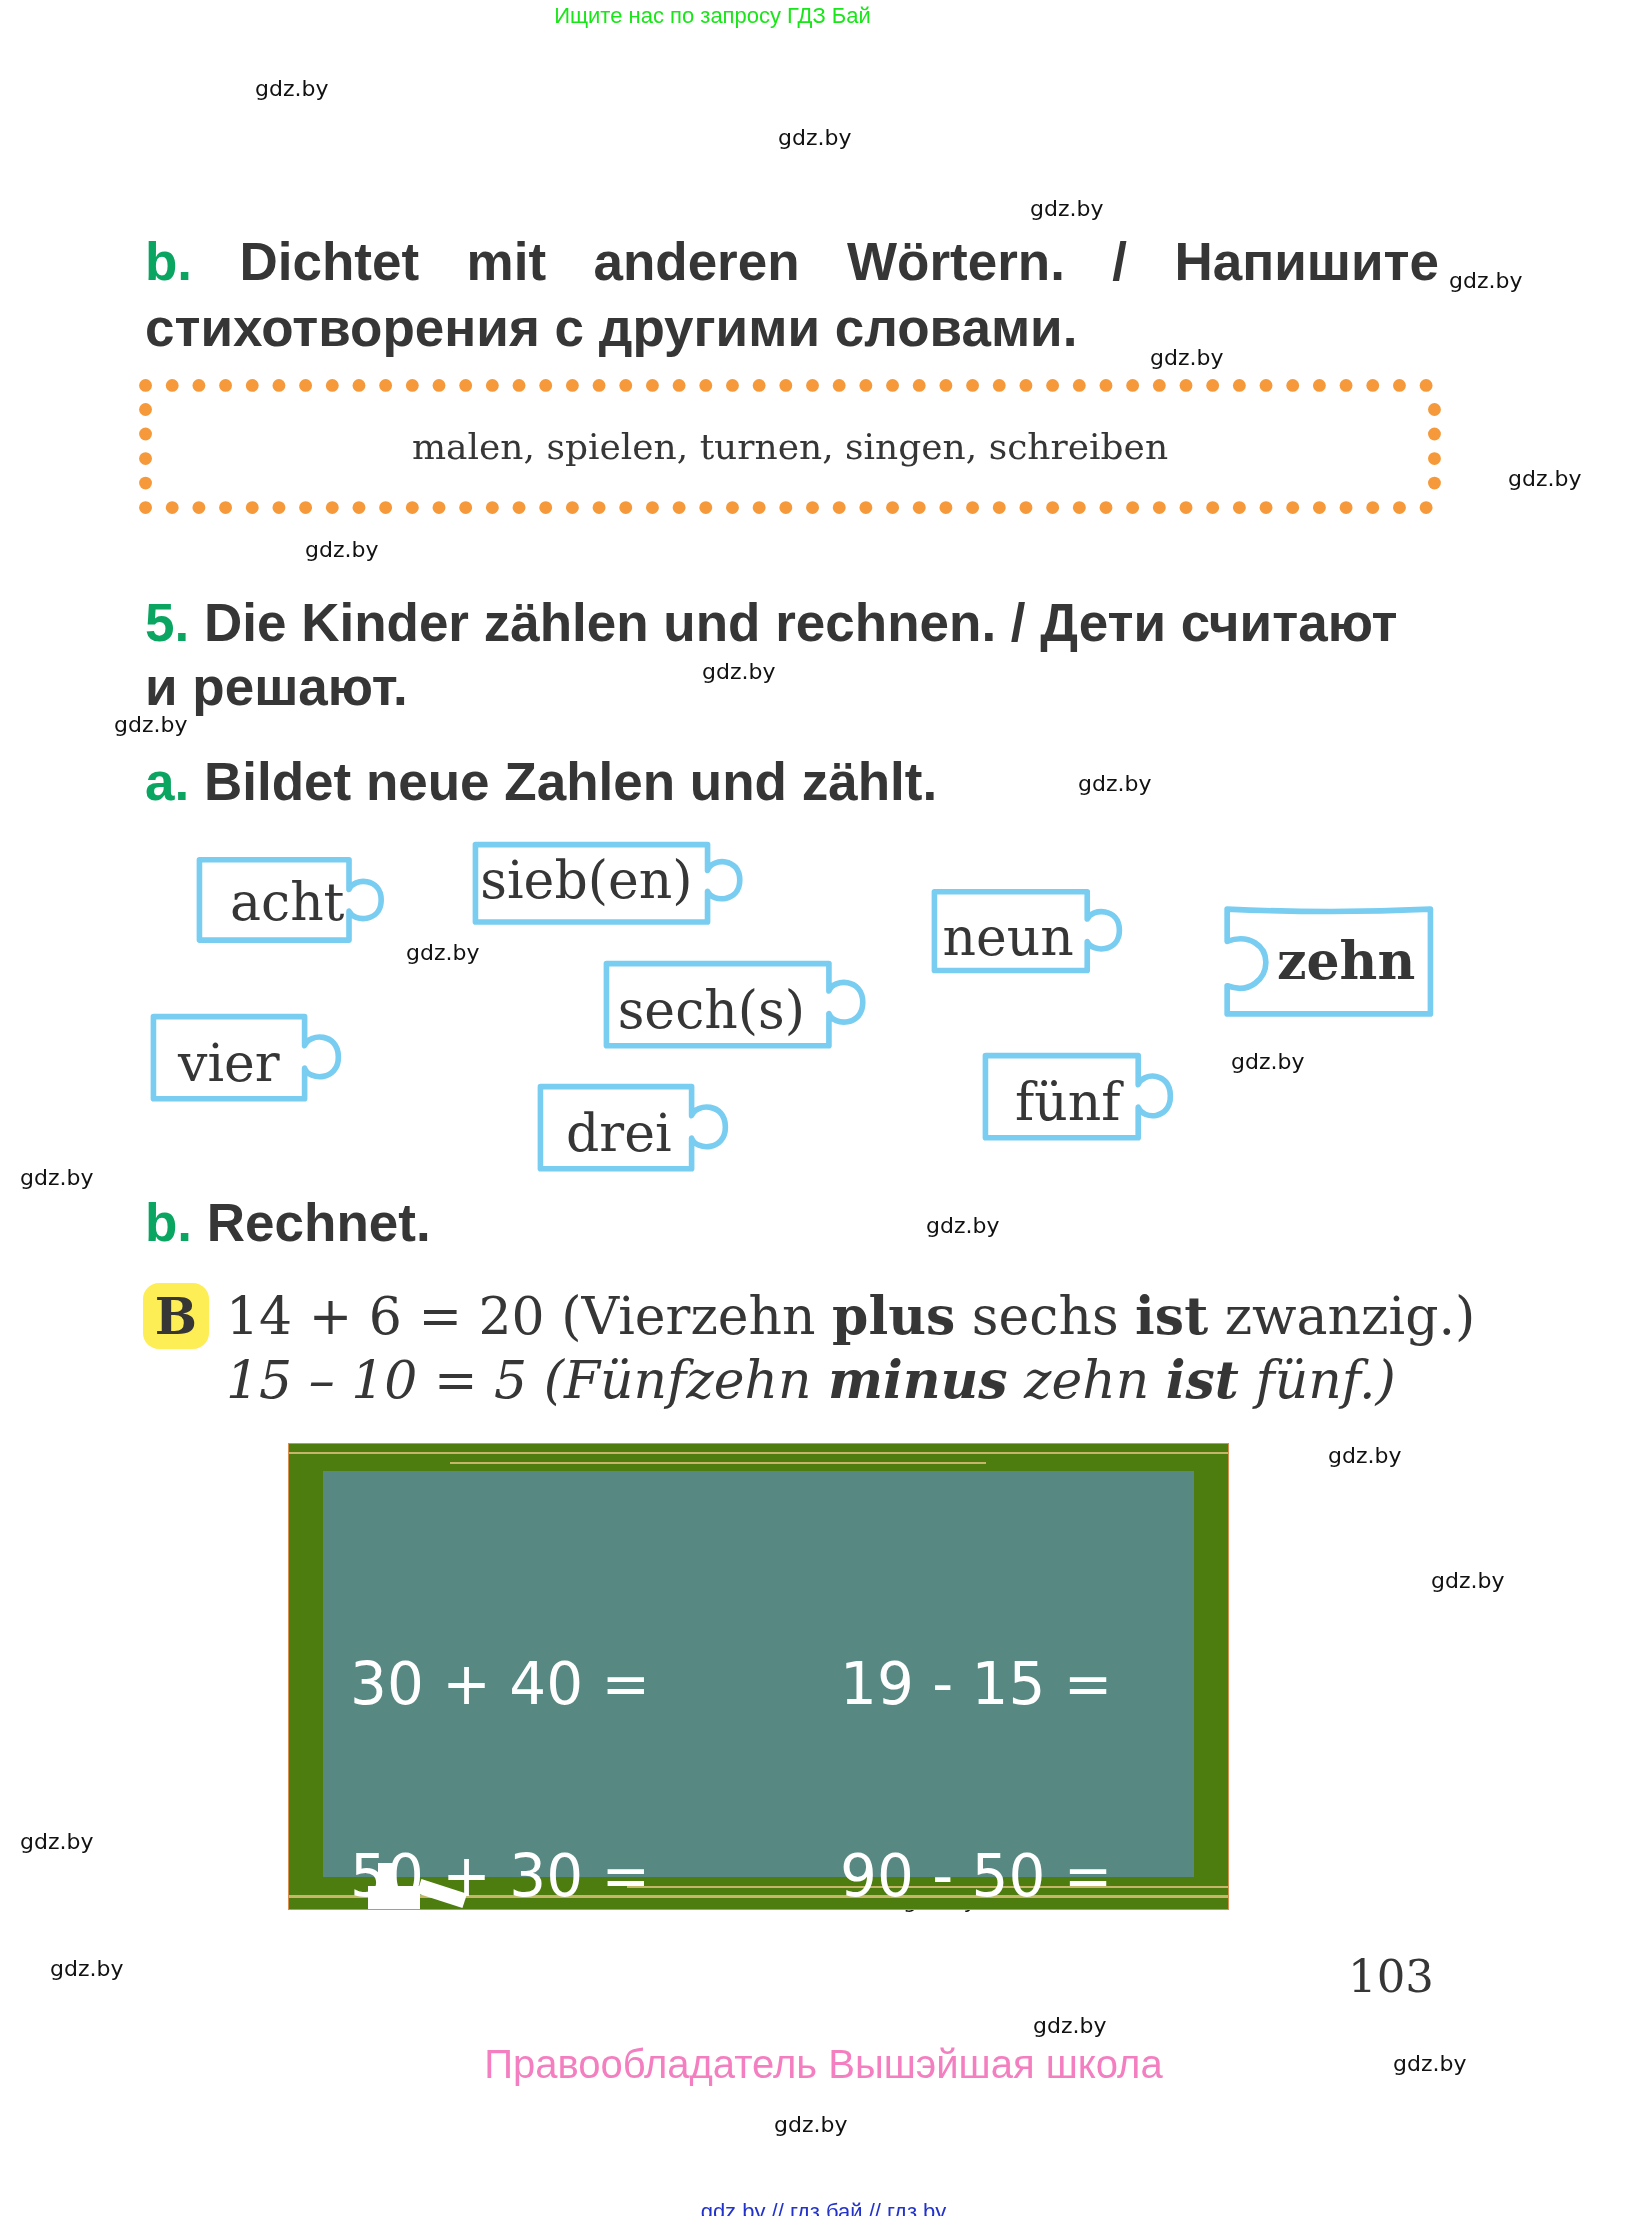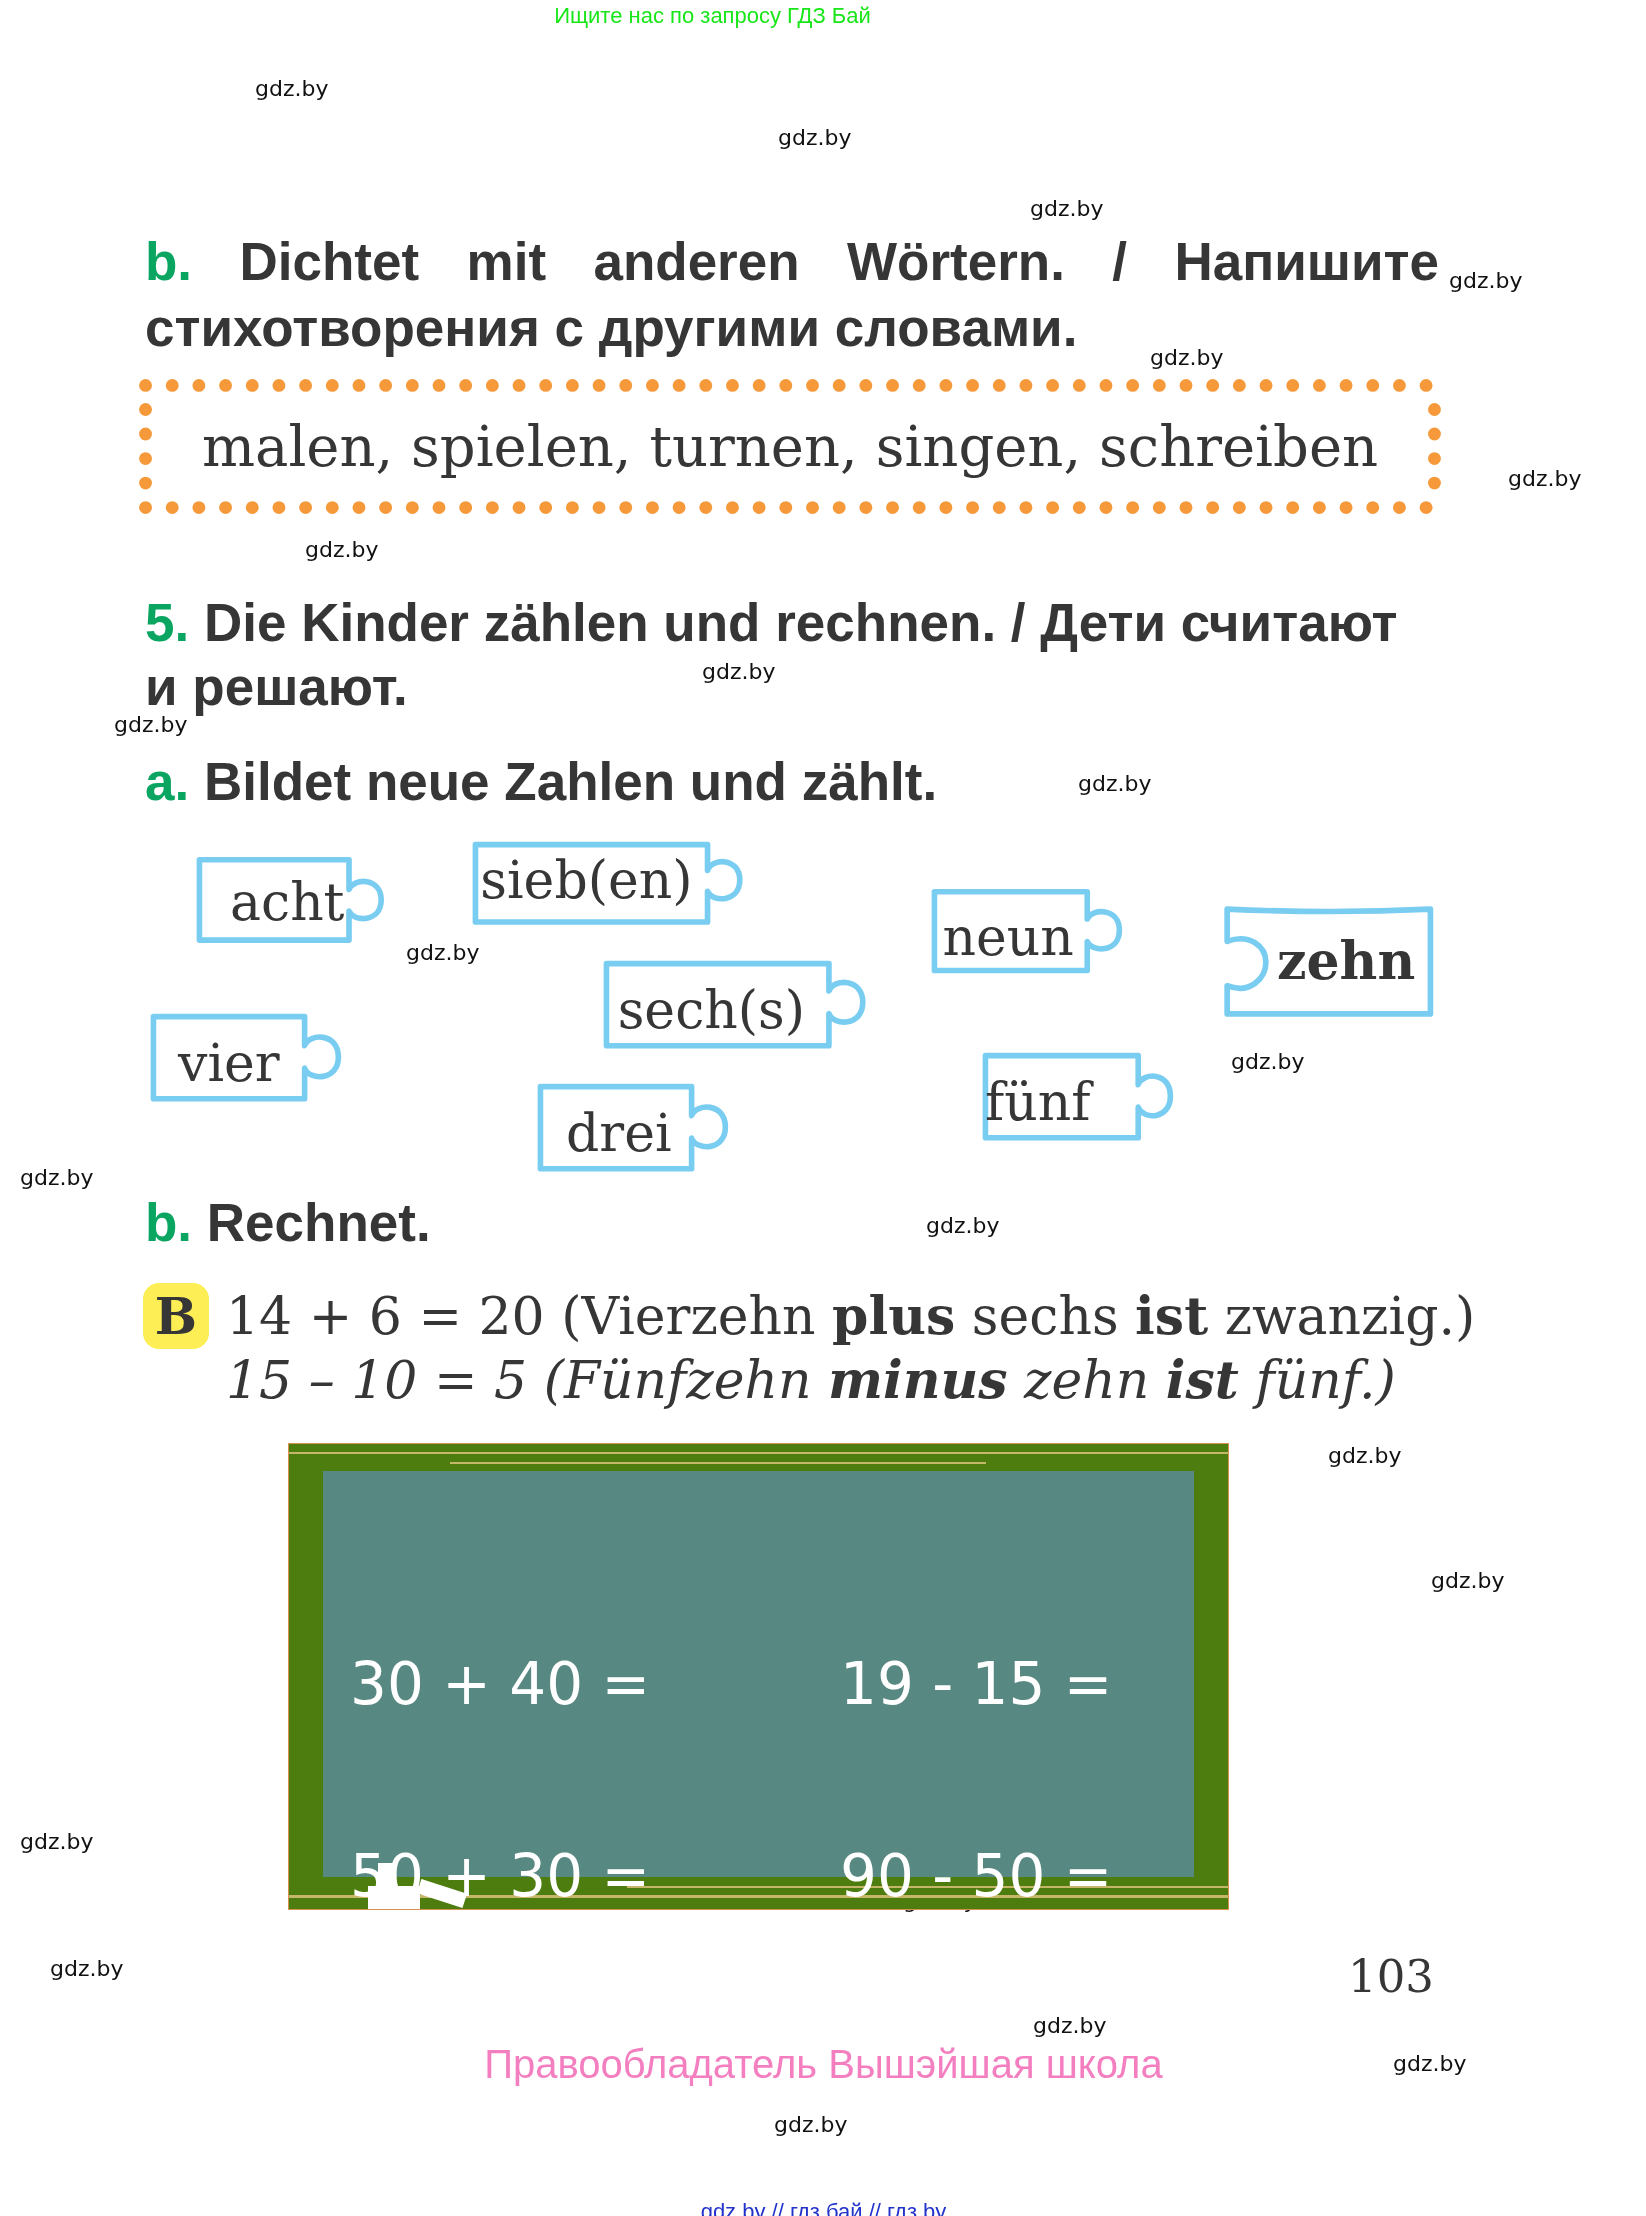--- a/index.html
+++ b/index.html
@@ -5,21 +5,21 @@
   html, body { margin:0; padding:0; background:#ffffff; }
   body { width:1647px; height:2216px; position:relative; overflow:hidden; font-family:"Liberation Sans", sans-serif; color:#363636; }
   .abs { position:absolute; }
   .wm { position:absolute; font-family:"DejaVu Sans", sans-serif; font-size:22px; color:#111; white-space:nowrap; }
   .top-banner { left:0; width:1425px; top:3.2px; text-align:center; color:#19e619; font-size:22px; font-family:"Liberation Sans", sans-serif; }
   .heading { position:absolute; font-family:"Liberation Sans", sans-serif; font-weight:bold; font-size:53px; color:#363636; white-space:nowrap; line-height:1; }
   .num { color:#0aa561; }
   .justify-line { display:flex; justify-content:space-between; width:1294px; }
   .dotbox { position:absolute; left:137px; top:379px; width:1306px; height:135px; }
   .dotbox svg { position:absolute; left:0; top:0; }
-  .dotbox-text { position:absolute; left:0; top:0; width:1306px; height:135px; display:flex; align-items:center; justify-content:center; font-family:"DejaVu Serif", serif; font-size:56px; color:#363636;text-align:center; }
+  .dotbox-text { position:absolute; left:0; top:0; width:1306px; height:135px; display:flex; align-items:center; justify-content:center; font-family:"DejaVu Serif", serif; font-size:36px; color:#363636;text-align:center; }
   .puzzle { position:absolute; }
   .puzzle svg { position:absolute; left:0; top:0; overflow:visible; }
   .puzzle span { position:absolute; font-family:"DejaVu Serif", serif; font-size:52px; color:#363636; white-space:nowrap; line-height:1; }
   .example { position:absolute; font-family:"DejaVu Serif", serif; font-size:52px; color:#363636; white-space:nowrap; line-height:1; }
   .example b { font-weight:bold; }
   .badge { position:absolute; left:143px; top:1283px; width:66px; height:66px; background:#fdee55; border-radius:16px; display:flex; align-items:center; justify-content:center; font-family:"DejaVu Serif", serif; font-weight:bold; font-size:50px; color:#363636; }
   .board { position:absolute; left:288px; top:1443px; width:941px; height:467px; background:#4d7c0f; border:1.6px solid #d89050; box-sizing:border-box; }
   .board-inner { position:absolute; left:34px; top:27px; right:34px; bottom:32px; background:#588882; }
   .board-grain { position:absolute; left:0; right:0; height:2.4px; background:#f8cf92; opacity:.7; }
   .board-col { position:absolute; top:53px; font-family:"DejaVu Sans", sans-serif; font-size:58px; color:#ffffff; line-height:64px; white-space:pre; }
@@ -233,21 +233,21 @@
   <svg width="197" height="97" viewBox="0 0 245 120">
       <path d="M8 8 H196 V44 C202 28 238 28 238 58 C238 88 202 88 196 72 V110 H8 Z" fill="#fff" stroke="#79cdf1" stroke-width="7" stroke-linejoin="round"></path>
     </svg>
   <span style="left:31px; top:27px;">vier</span>
 </div>
 
 <div class="puzzle" style="left:979px; top:1049px;">
   <svg width="197" height="97" viewBox="0 0 245 120">
       <path d="M8 8 H198 V44 C204 28 238 28 238 58 C238 88 204 88 198 72 V110 H8 Z" fill="#fff" stroke="#79cdf1" stroke-width="7" stroke-linejoin="round"></path>
     </svg>
-  <span style="left:6px; top:27px;">fünf</span>
+  <span style="left:36px; top:27px;">fünf</span>
 </div>
 
 <div class="puzzle" style="left:534px; top:1080px;">
   <svg width="197" height="97" viewBox="0 0 245 120">
       <path d="M8 8 H196 V44 C202 28 238 28 238 58 C238 88 202 88 196 72 V110 H8 Z" fill="#fff" stroke="#79cdf1" stroke-width="7" stroke-linejoin="round"></path>
     </svg>
   <span style="left:32px; top:27px;">drei</span>
 </div>
 
 <div class="heading" style="left:145px; top:1196px;">

